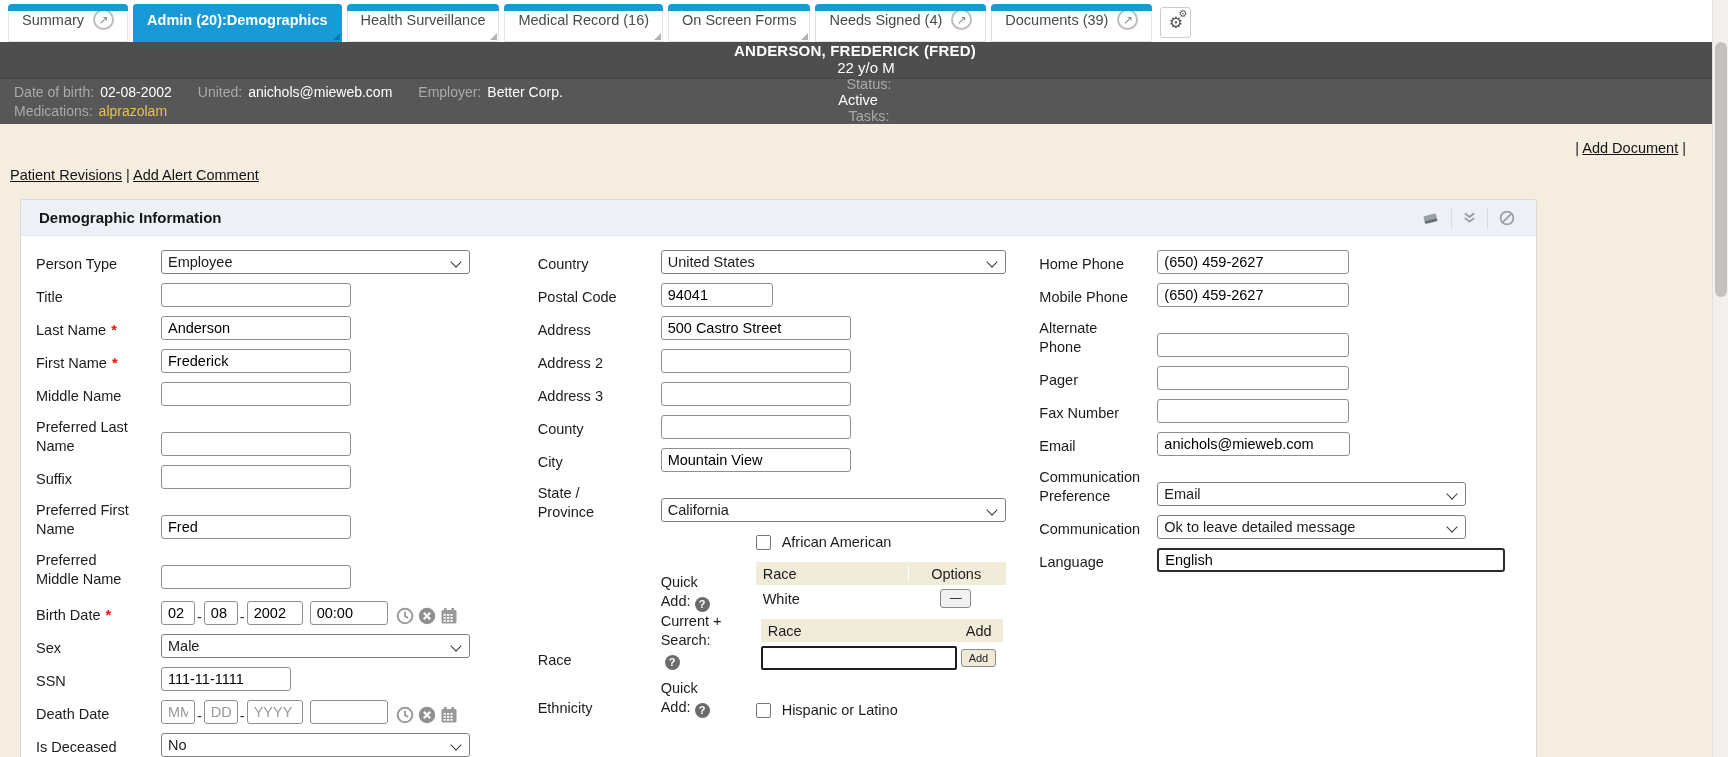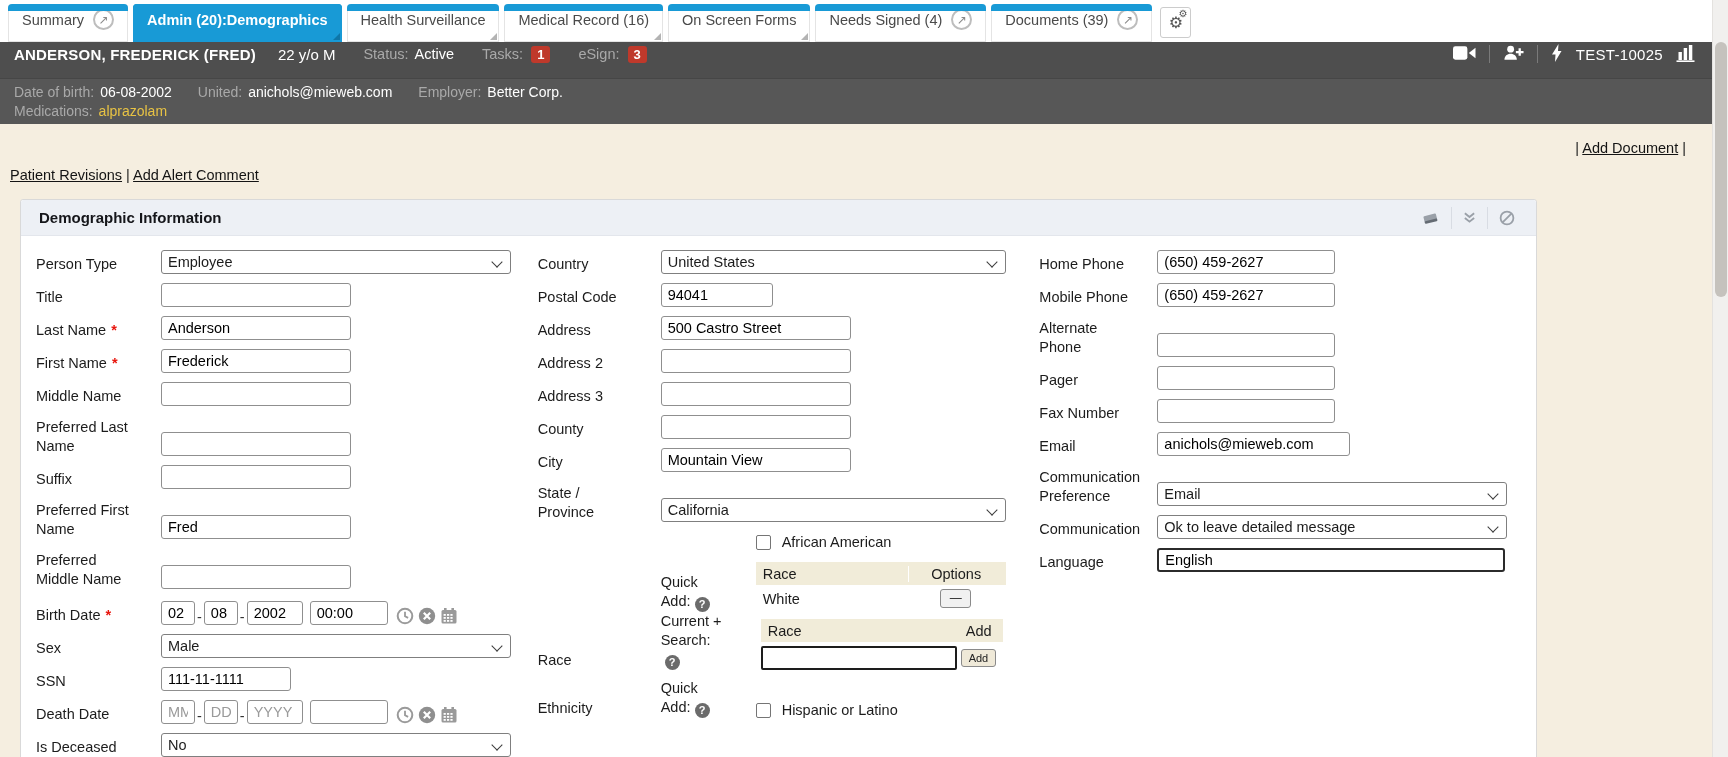--- a/index.html
+++ b/index.html
@@ -20,21 +20,21 @@
   .tab.active.fold::after { border-bottom-color:#0e76a8; }
   .popout { display:inline-flex; align-items:center; justify-content:center; width:21px; height:21px;
             border:2px solid #bdbdbd; border-radius:50%; color:#8a8a8a; font-size:12px; margin-left:9px; }
   .gearbtn { position:relative; width:31px; height:31px; border:1px solid #ccc; border-radius:3px;
              margin:0 0 4px 3px; display:flex; align-items:center; justify-content:center; color:#555; cursor:pointer; }
   .gearbtn .g1 { font-size:16px; line-height:1; }
   .gearbtn .g2 { position:absolute; top:1px; right:3px; font-size:10px; line-height:1; }
 
   
   .pbar1 { height:37px; background:#4e4e4e; border-bottom:1px solid #464646; display:flex; align-items:center;
-           padding:0 16px 12px 14px; color:#fff; }
+           padding:0 16px 12px 14px; color:#fff;flex-direction:column; }
   .pname { font-weight:bold; font-size:15px; letter-spacing:.2px; }
   .page-sex { margin-left:22px; font-size:15px; }
   .plab { color:#a9a9a9; margin-left:28px; }
   .pval { color:#fff; margin-left:6px;text-align:center; }
   .badge { background:#bf392b; color:#fff; font-weight:bold; font-size:13px; border-radius:3px;
            padding:1px 6px; margin-left:8px; }
   .pright { margin-left:auto; display:flex; align-items:center; gap:13px; }
   .vsep { width:1px; height:18px; background:#7a7a7a; }
   .pid { font-size:15px; letter-spacing:.3px; }
   .pbar2 { height:45px; background:#575757; color:#fff; padding:4px 14px 0 14px; font-size:14px; line-height:19px; }
@@ -70,22 +70,22 @@
   .req { color:#e8150d; font-weight:bold; margin-left:5px; }
 
   .inp { height:24px; border:1px solid #8f8f8f; border-radius:3px; padding:1px 6px;
          font-family:"Liberation Sans",sans-serif; font-size:14.5px; color:#000; background:#fff; }
   .inp::placeholder { color:#9a9a9a; }
   .inp-focus { border:2px solid #2b2b2b; }
   .sel { position:relative; height:24px; border:1px solid #7f7f7f; border-radius:3px; background:#fff;
          display:flex; align-items:center; padding:0 24px 0 6px; cursor:pointer; white-space:nowrap; overflow:hidden; }
   .sel::after { content:""; position:absolute; right:9px; top:7px; width:7px; height:7px;
                 border-right:1.8px solid #3c3c3c; border-bottom:1.8px solid #3c3c3c; transform:rotate(45deg); }
-  .w350{width:350px;} .w348{width:348px;} .w345{width:345px;} .w193{width:193px;} .w190{width:190px;}
-  .w185{width:178px;} .w130{width:130px;} .w112{width:112px;}
+  .w350{width:309px;} .w348{width:348px;} .w345{width:345px;} .w193{width:193px;} .w190{width:190px;}
+  .w185{width:192px;} .w130{width:130px;} .w112{width:112px;}
   .dsm{width:34px;} .dyr{width:56px;} .dtm{width:78px; margin-left:7px;}
   .dash { padding:3px 2px 0 2px; color:#333; }
   .dicons { display:flex; align-items:center; gap:4px; margin-left:8px; padding-top:3px; }
   .dicons svg { display:block; cursor:pointer; }
 
   .cb { width:15px; height:15px; border:1px solid #757575; border-radius:2px; background:#fff;
         display:inline-block; flex-shrink:0; cursor:pointer; }
   .chk-row { display:flex; align-items:center; gap:11px; margin:3px 0 12px 0; }
   .qcol { width:62px; margin-right:33px; flex-shrink:0; line-height:19px; }
   .help { display:inline-flex; align-items:center; justify-content:center; width:15px; height:15px;
@@ -187,21 +187,21 @@
             <rect x="7.7" y="4" width="3.4" height="12" fill="#fff"></rect>
             <rect x="12.9" y="1" width="3.4" height="15" fill="#fff"></rect>
             <rect x="0.5" y="16.4" width="18" height="1.6" fill="#fff"></rect>
           </svg>
       </span>
     </span>
   </div>
   <div class="pbar2">
     <div class="pline">
       <span class="plab2">Date of birth:</span>
-      <span class="pval2">06-08-2002</span>
+      <span class="pval2">02-08-2002</span>
       <span class="plab2">United:</span>
       <span class="pval2">anichols@mieweb.com</span>
       <span class="plab2">Employer:</span>
       <span class="pval2">Better Corp.</span>
     </div>
     <div class="pline">
       <span class="plab2">Medications:</span>
       <span class="meds">alprazolam</span>
     </div>
   </div>

